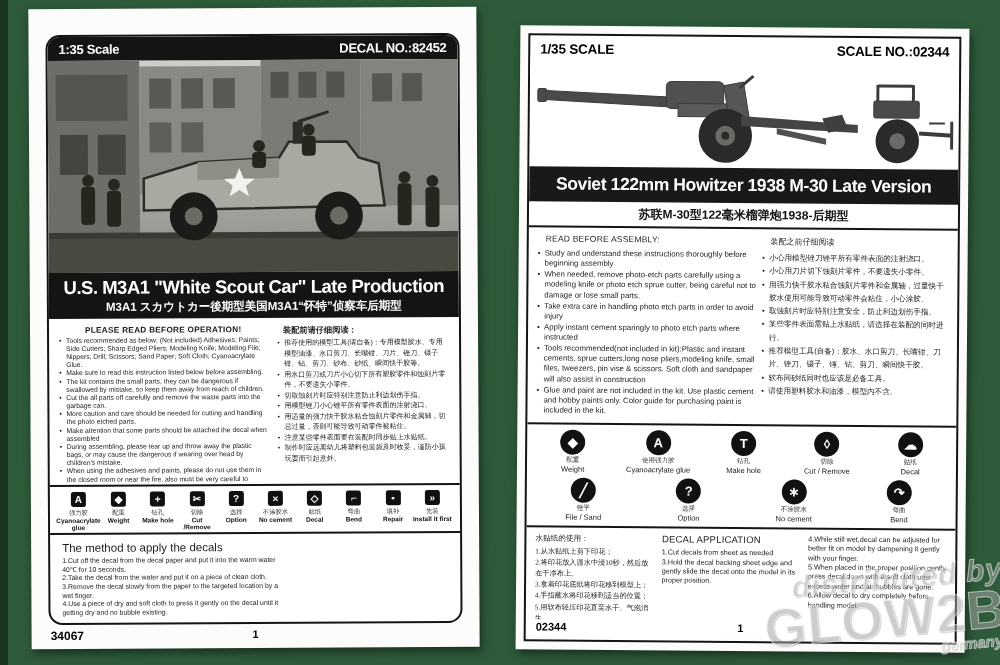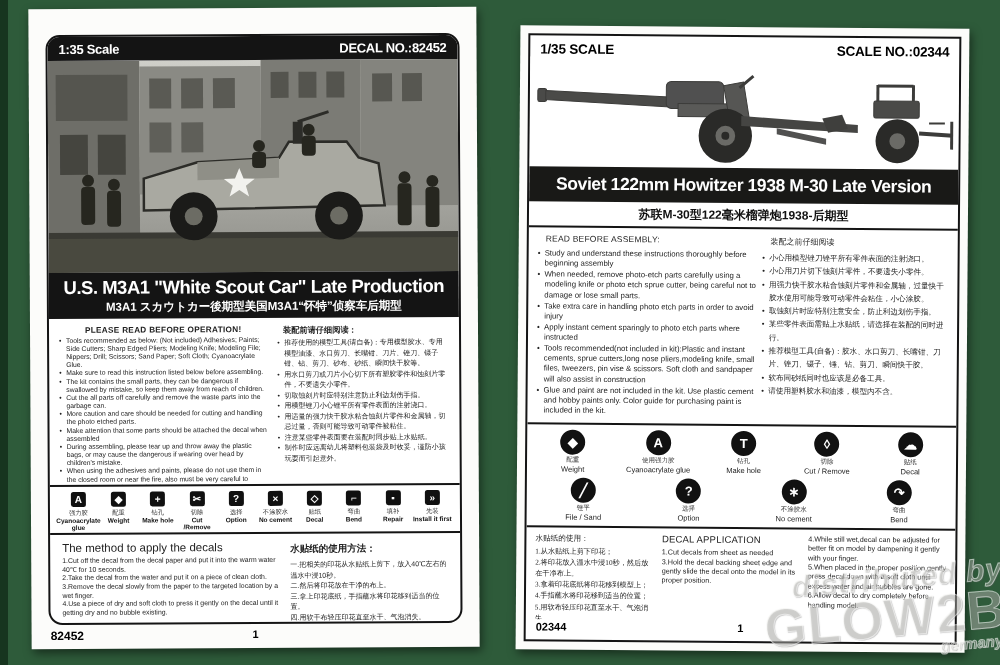--- a/index.html
+++ b/index.html
@@ -249,33 +249,24 @@
     <div class="lp-decals">
       <div class="lp-decals-en">
         <h3>The method to apply the decals</h3>
         <ul>
             <li>1.Cut off the decal from the decal paper and put it into the warm water 40℃ for 10 seconds.</li>
             <li>2.Take the decal from the water and put it on a piece of clean cloth.</li>
             <li>3.Remove the decal slowly from the paper to the targeted location by a wet finger.</li>
             <li>4.Use a piece of dry and soft cloth to press it gently on the decal until it getting dry and no bubble existing.</li>
           </ul>
       </div>
-      <div class="lp-decals-cn">
-        <h3>水贴纸的使用方法：</h3>
-        <ul>
-            <li>一.把相关的印花从水贴纸上剪下，放入40℃左右的温水中浸10秒。</li>
-            <li>二.然后将印花放在干净的布上。</li>
-            <li>三.拿上印花底纸，手指蘸水将印花移到适当的位置。</li>
-            <li>四.用软干布轻压印花直至水干、气泡消失。</li>
-          </ul>
-      </div>
     </div>
   </div>
   <div class="lp-footer">
-    <span class="item">82452</span>
+    <span class="item">34067</span>
     <span class="pg">1</span>
   </div>
 </div>
 
 <div class="page right-page">
   <div class="rp-border">
     <div class="rp-header">
       <span>1/35 SCALE</span>
       <span>SCALE NO.:02344</span>
     </div>

